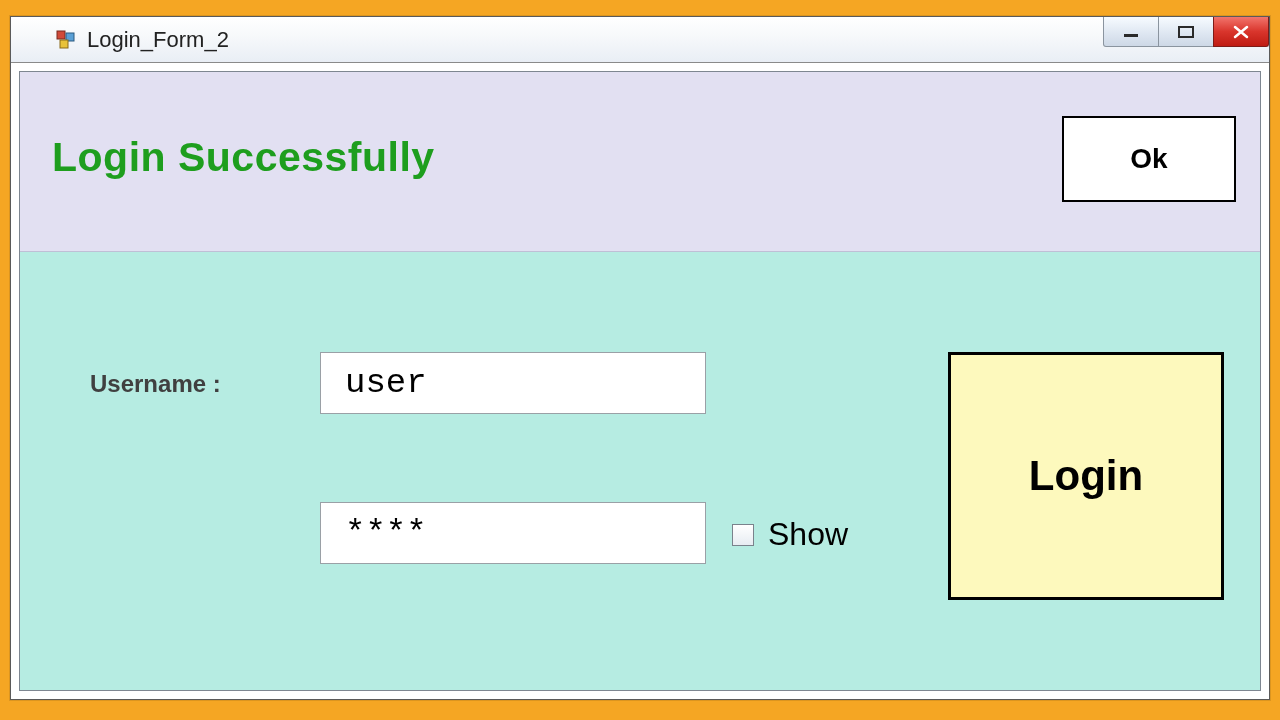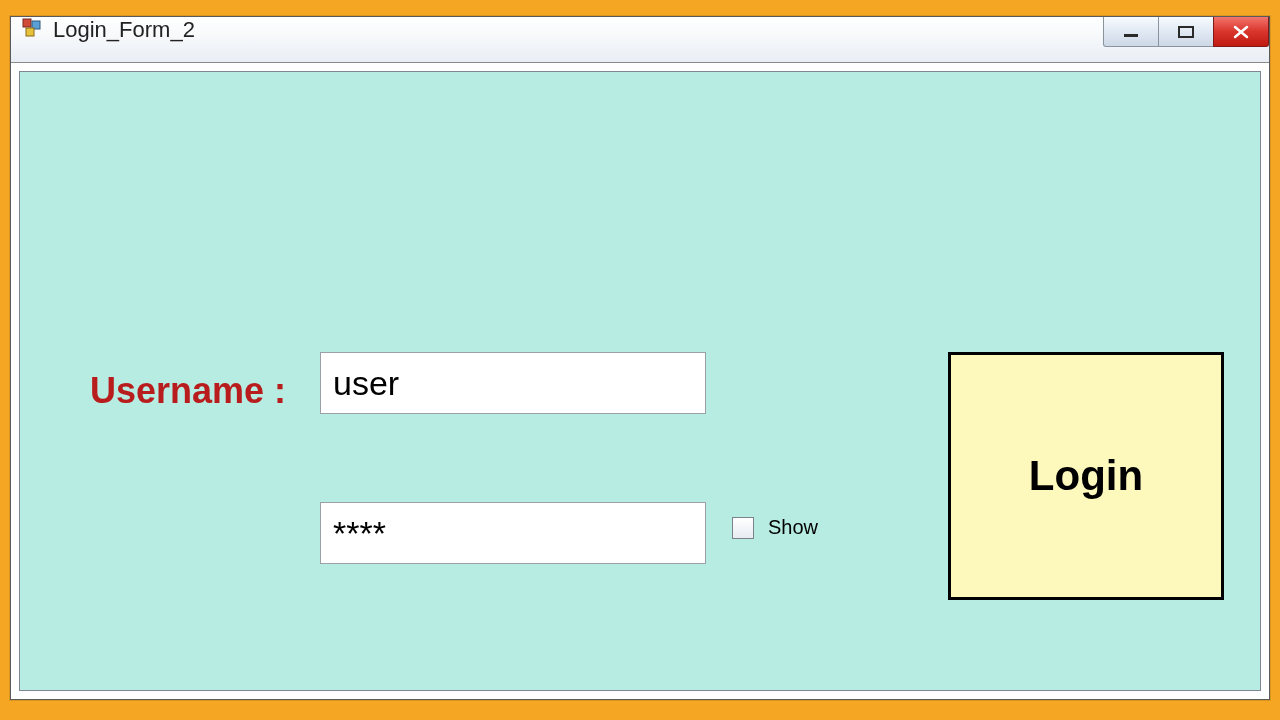--- a/index.html
+++ b/index.html
@@ -22,22 +22,23 @@
     height: 684px;
     background: #fff;
     border: 1px solid #5a5a5a;
     box-shadow: 0 0 0 1px rgba(0,0,0,0.1);
   }
   .titlebar {
     height: 46px;
     background: linear-gradient(to bottom, #ffffff 0%, #f7f9fb 40%, #e9eef5 100%);
     border-bottom: 1px solid #8a8a8a;
     display: flex;
-    align-items: flex-start;
+    align-items: center;
     position: relative;
+    padding-left: 34px;
   }
   .title-icon {
     width: 22px; height: 22px;
     margin-left: 10px;
     display: inline-flex; align-items: center; justify-content: center;
   }
   .title-text {
     margin-left: 10px;
     font-size: 22px;
     color: #222;
@@ -105,56 +106,56 @@
     color: #000;
     display: flex; align-items: center; justify-content: center;
     cursor: pointer;
   }
   .form-area {
     position: absolute;
     left: 0; right: 0; top: 180px; bottom: 0;
   }
   .label {
     position: absolute;
-    font-size: 36px;
-    font-weight: 700;
-    color: #b91c1c;
+    font-size: 24px;
+    font-weight: 700;
+    color: #404040;
   }
   .username-label { left: 70px; top: 118px; }
   .password-label { left: 70px; top: 266px; }
   .text-input {
     position: absolute;
     left: 300px;
     width: 386px;
     height: 62px;
     border: 1px solid #9aa0a6;
     background: #fff;
     font-size: 34px;
-    padding: 6px 12px;
-    color: #000;
-    font-family: Liberation Sans, sans-serif;
+    padding: 6px 24px;
+    color: #000;
+    font-family: Liberation Mono, monospace;
   }
   .username-input { top: 100px; }
   .password-input { top: 250px; }
   .show-wrap {
     position: absolute;
     left: 712px;
     top: 264px;
     display: flex;
     align-items: center;
     gap: 14px;
   }
   .fake-checkbox {
     width: 22px; height: 22px;
     border: 1px solid #7a828c;
     background: linear-gradient(to bottom, #fff, #e7ecf2);
     display:inline-block;
   }
   .show-label {
-    font-size: 20px;
+    font-size: 32px;
     color: #000;
   }
   .login-btn {
     position: absolute;
     right: 36px;
     top: 100px;
     width: 276px;
     height: 248px;
     background: #fdf9bd;
     border: 3px solid #000;
@@ -194,20 +195,26 @@
       <div class="win-btn close">
         <svg width="18" height="14" viewBox="0 0 18 14">
             <path d="M3 2 L15 12 M15 2 L3 12" stroke="#fff" stroke-width="2.5" stroke-linecap="round"></path>
           </svg>
       </div>
     </div>
   </div>
 
   <div class="client">
 
+    <div class="notice">
+      <div class="notice-text">Login Successfully</div>
+      <div class="ok-btn">
+        <span>Ok</span>
+      </div>
+    </div>
 
     <div class="form-area">
 
       <div class="label username-label">Username :</div>
       <input class="text-input username-input" type="text" value="user" style="">
 
       <input class="text-input password-input" type="text" value="****" style="">
 
       <div class="show-wrap">
         <span class="fake-checkbox"></span>

